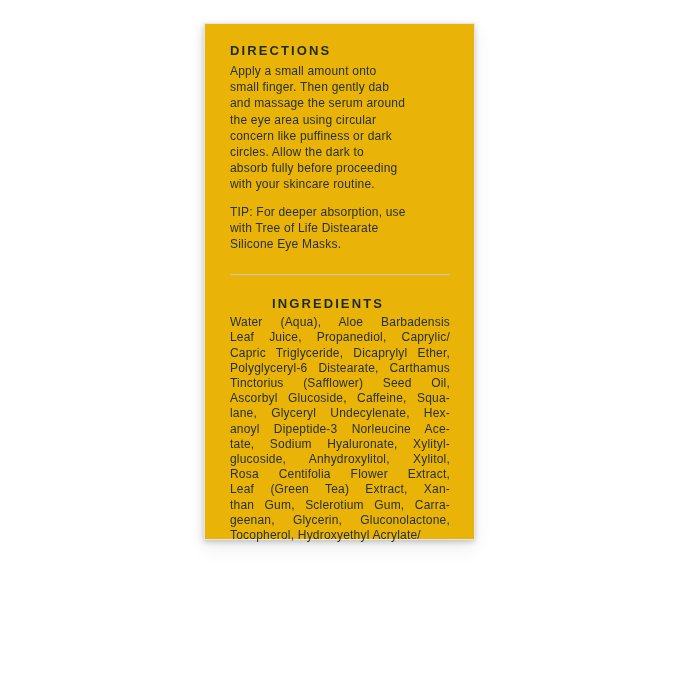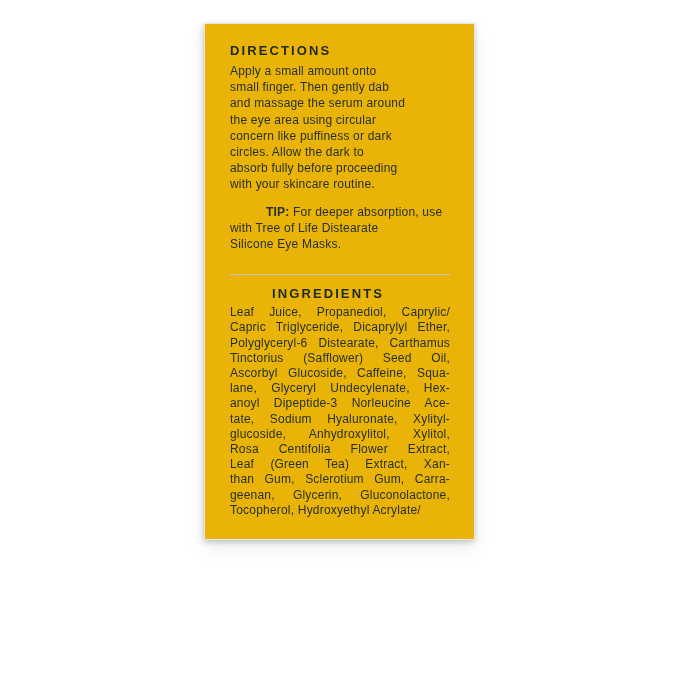--- a/index.html
+++ b/index.html
@@ -41,31 +41,30 @@
   }
   .directions-lines {
     margin-top: 5px;
     line-height: 16.2px;
   }
   .tip-block {
     margin-top: 11px;
     line-height: 16.2px;
   }
   .tip-block .bold {
-    font-weight: 700;
-    margin-left: 36px;
+    font-weight: 400;
   }
   .section-divider {
     border: none;
     border-top: 1px solid #c7c6c3;
     margin: 22px 0 0 0;
     height: 0;
   }
   .ingredients-heading {
-    margin-top: 11px;
+    margin-top: 21px;
     padding-left: 42px;
   }
   .ingredients-lines {
     margin-top: 4px;
     line-height: 15.2px;
   }
   .ingredients-lines .line {
     text-align: justify;
     text-align-last: justify;
   }
@@ -98,20 +97,21 @@
       <div class="line">Silicone Eye Masks.</div>
     </div>
   </div>
 
   <hr class="section-divider">
 
   <div>
     <h2 class="section-heading ingredients-heading">INGREDIENTS</h2>
 
     <div class="body-text ingredients-lines">
+        <div class="line">Water (Aqua), Aloe Barbadensis</div>
         <div class="line">Leaf Juice, Propanediol, Caprylic/</div>
         <div class="line">Capric Triglyceride, Dicaprylyl Ether,</div>
         <div class="line">Polyglyceryl-6 Distearate, Carthamus</div>
         <div class="line">Tinctorius (Safflower) Seed Oil,</div>
         <div class="line">Ascorbyl Glucoside, Caffeine, Squa-</div>
         <div class="line">lane, Glyceryl Undecylenate, Hex-</div>
         <div class="line">anoyl Dipeptide-3 Norleucine Ace-</div>
         <div class="line">tate, Sodium Hyaluronate, Xylityl-</div>
         <div class="line">glucoside, Anhydroxylitol, Xylitol,</div>
         <div class="line">Rosa Centifolia Flower Extract,</div>

